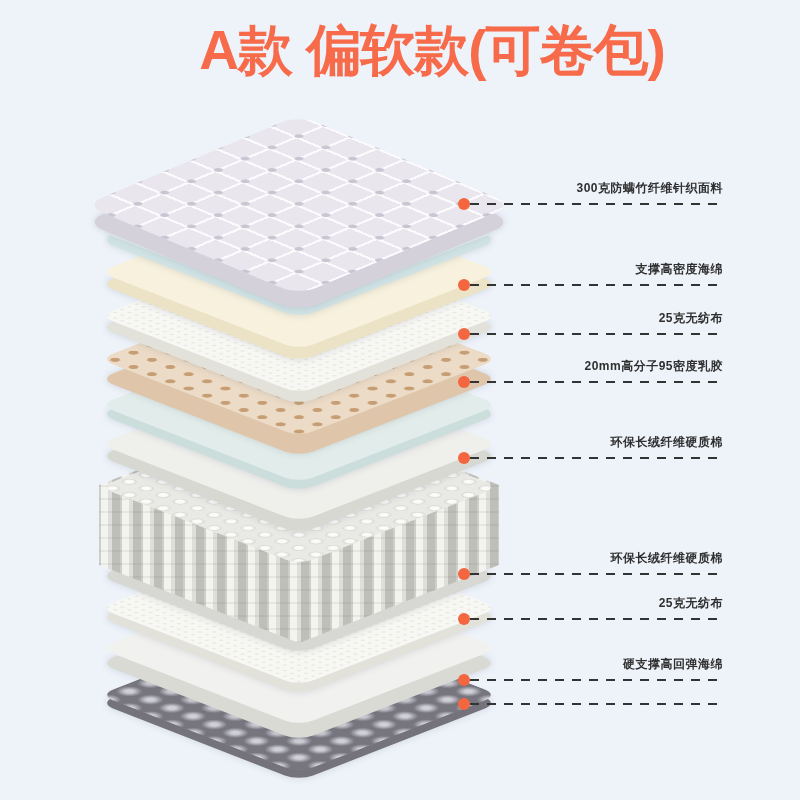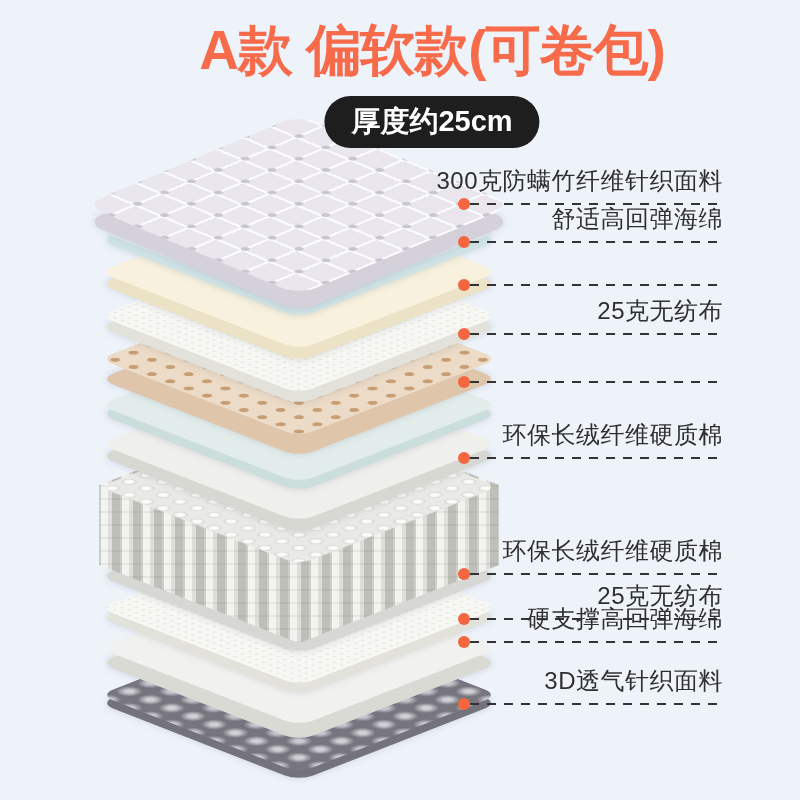--- a/index.html
+++ b/index.html
@@ -58,34 +58,33 @@
   
   .springs{position:absolute;left:67px;top:407px;width:400px;height:236px;
     clip-path:polygon(50% 0,100% 33%,100% 67%,50% 100%,0 67%,0 33%);
     background-image:
       repeating-linear-gradient(0deg,rgba(110,110,105,.10) 0 2px,rgba(255,255,255,0) 2px 13px),
       repeating-linear-gradient(90deg,#cfcfca 0 2px,#f3f3f0 2px 9px,#dededa 9px 13px,#bfbfba 13px 21px);}
 
   
   .callouts{position:absolute;inset:0;z-index:3;}
   .callout{position:absolute;left:427px;width:266px;height:36px;}
-  .c-label{position:absolute;right:2px;bottom:8px;font-size:24px;color:var(--label_text);
-    white-space:nowrap;letter-spacing:0.5px;}
+  .c-label{position:absolute;right:2px;bottom:8px;font-size:12px;color:var(--label_text);
+    white-space:nowrap;letter-spacing:0.5px;font-weight:bold;}
   .c-line{position:absolute;left:11px;right:0;bottom:0;height:2px;
     background-image:repeating-linear-gradient(90deg,var(--line) 0 9px,rgba(0,0,0,0) 9px 17px);}
   .c-dot{position:absolute;left:-1px;bottom:-5px;width:12px;height:12px;border-radius:50%;
     background:var(--dot);}
 </style>
 </head>
 <body>
 
 <div class="stage">
 
   <h1 class="title">A款 偏软款(可卷包)</h1>
-  <div class="badge">厚度约25cm</div>
 
   <div class="mattress">
 
     <div>
       <div class="slab side mesh-side" style="top:703px"></div>
       <div class="slab mesh-face" style="top:695px"></div>
     </div>
     <div>
       <div class="slab side white3-side" style="top:663px"></div>
       <div class="slab white3-face" style="top:648px"></div>
@@ -131,58 +130,54 @@
       <div class="slab slab-lg quilt-face" style="top:205px"></div>
     </div>
   </div>
 
   <div class="callouts">
     <div class="callout" style="top:169px">
       <span class="c-label">300克防螨竹纤维针织面料</span>
       <span class="c-line"></span>
       <span class="c-dot"></span>
     </div>
-    <div class="callout" style="top:207px">
-      <span class="c-label">舒适高回弹海绵</span>
-      <span class="c-line"></span>
-      <span class="c-dot"></span>
-    </div>
     <div class="callout" style="top:250px">
+      <span class="c-label">支撑高密度海绵</span>
       <span class="c-line"></span>
       <span class="c-dot"></span>
     </div>
     <div class="callout" style="top:299px">
       <span class="c-label">25克无纺布</span>
       <span class="c-line"></span>
       <span class="c-dot"></span>
     </div>
     <div class="callout" style="top:347px">
+      <span class="c-label">20mm高分子95密度乳胶</span>
       <span class="c-line"></span>
       <span class="c-dot"></span>
     </div>
     <div class="callout" style="top:423px">
       <span class="c-label">环保长绒纤维硬质棉</span>
       <span class="c-line"></span>
       <span class="c-dot"></span>
     </div>
     <div class="callout" style="top:539px">
       <span class="c-label">环保长绒纤维硬质棉</span>
       <span class="c-line"></span>
       <span class="c-dot"></span>
     </div>
     <div class="callout" style="top:584px">
       <span class="c-label">25克无纺布</span>
       <span class="c-line"></span>
       <span class="c-dot"></span>
     </div>
-    <div class="callout" style="top:607px">
+    <div class="callout" style="top:645px">
       <span class="c-label">硬支撑高回弹海绵</span>
       <span class="c-line"></span>
       <span class="c-dot"></span>
     </div>
     <div class="callout" style="top:669px">
-      <span class="c-label">3D透气针织面料</span>
       <span class="c-line"></span>
       <span class="c-dot"></span>
     </div>
   </div>
 
 </div>
 
 </body></html>

